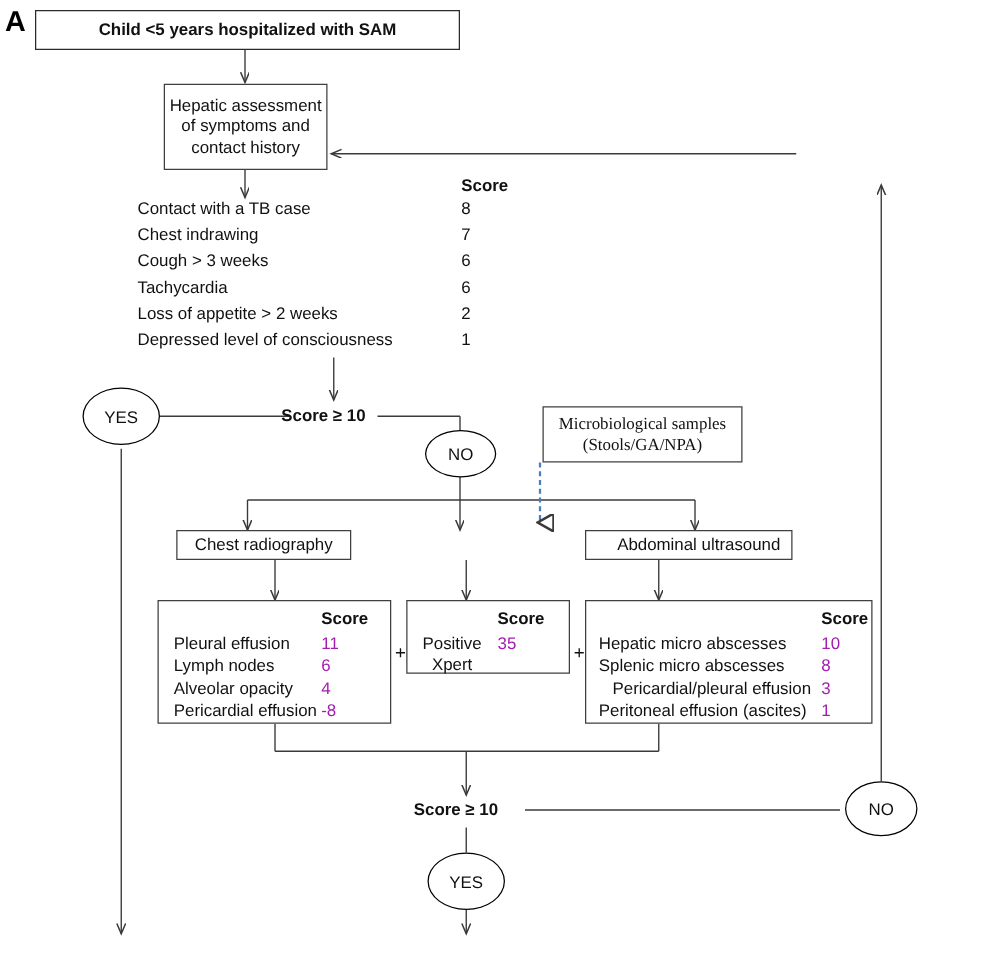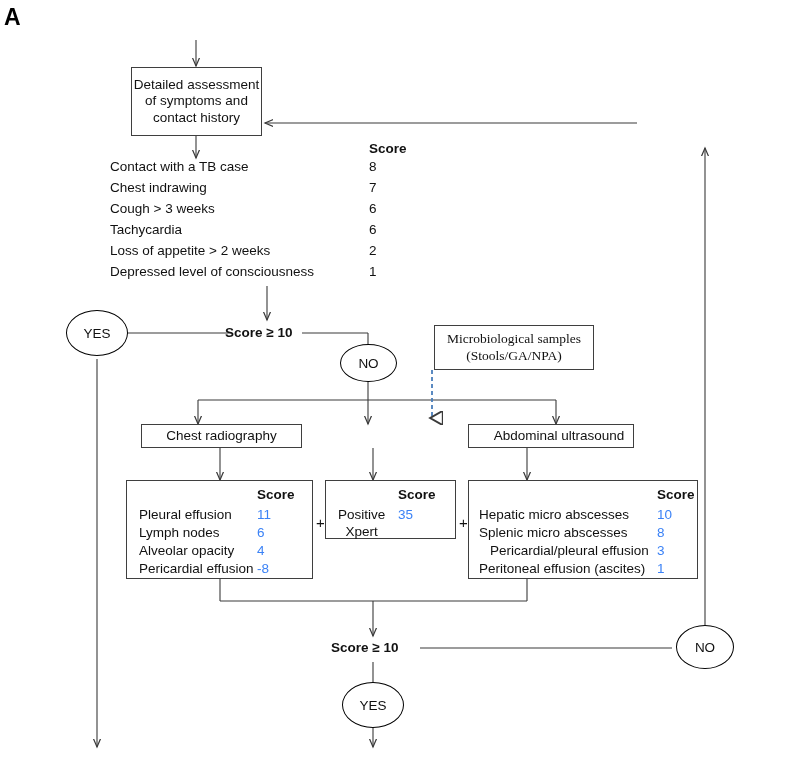--- a/index.html
+++ b/index.html
@@ -17,21 +17,21 @@
            font-size:13.5px;color:#111;}
 
   .panel-label{position:absolute;font-size:23px;font-weight:bold;color:#000;}
 
   .plaintext{position:absolute;font-size:13.5px;color:#111;white-space:pre;line-height:1.0;}
   .plaintext.b{font-weight:bold;}
 
   .scorebox{position:absolute;box-sizing:border-box;border:1px solid #3f3f3f;background:#fff;}
   .scorebox .hdr{position:absolute;font-size:13.5px;font-weight:bold;color:#111;}
   .srow{position:absolute;font-size:13.5px;color:#111;white-space:nowrap;text-align:center;}
-  .sval{position:absolute;font-size:13.5px;color:#3b82f6;}
+  .sval{position:absolute;font-size:13.5px;color:#a21caf;}
 
   .plus{position:absolute;font-size:15px;color:#111;}
 
   svg.wires{position:absolute;left:0;top:0;width:787px;height:779px;pointer-events:none;}
   svg.wires line, svg.wires path{stroke:#3a3a3a;stroke-width:1.1;fill:none;}
   svg.wires .dash{stroke:#4a7ebb;stroke-width:1.8;stroke-dasharray:4 3;}
 </style>
 </head>
 <body>
 
@@ -83,22 +83,23 @@
 
     <line x1="373" y1="662" x2="373" y2="682"></line>
 
     <line x1="420" y1="648" x2="672" y2="648"></line>
 
     <line x1="373" y1="728" x2="373" y2="747" marker-end="url(#ar)"></line>
 
     <line x1="705" y1="625" x2="705" y2="148" marker-end="url(#ar)"></line>
   </svg>
 
+  <div class="node thick bold" style="left:28px;top:8px;width:340px;height:32px;">Child &lt;5 years hospitalized with SAM</div>
 
-  <div class="node" style="left:131px;top:67px;width:131px;height:69px;white-space:pre-line;">Detailed assessment
+  <div class="node" style="left:131px;top:67px;width:131px;height:69px;white-space:pre-line;">Hepatic assessment
 of symptoms and
 contact history</div>
 
 
   <div>
     <div class="plaintext b" style="left:369px;top:142px;">Score</div>
 
     <div class="plaintext" style="left:110px;top:160px;">Contact with a TB case</div>
     <div class="plaintext" style="left:369px;top:160px;">8</div>
 
@@ -120,21 +121,21 @@
 
   <div class="plaintext b" style="left:225px;top:326px;">Score ≥ 10</div>
 
   <div class="ellipse" style="left:66px;top:310px;width:62px;height:46px;">YES</div>
 
   <div class="ellipse" style="left:340px;top:344px;width:57px;height:38px;">NO</div>
 
   <div class="node" style="left:434px;top:325px;width:160px;height:45px;white-space:pre-line;font-family:Liberation Serif, serif;">Microbiological samples
 (Stools/GA/NPA)</div>
 
-  <div class="node" style="left:141px;top:424px;width:161px;height:24px;">Chest radiography</div>
+  <div class="node" style="left:141px;top:424px;width:140px;height:24px;">Chest radiography</div>
   <div class="node" style="left:468px;top:424px;width:166px;height:24px;padding-left:16px;">Abdominal ultrasound</div>
 
   <div class="scorebox" style="left:126px;top:480px;width:187px;height:99px;">
     <div class="hdr" style="left:130px;top:6px;">Score</div>
     <div class="srow" style="left:12px;top:26px;">Pleural effusion</div>
     <div class="sval" style="left:130px;top:26px;">11</div>
     <div class="srow" style="left:12px;top:44px;">Lymph nodes</div>
     <div class="sval" style="left:130px;top:44px;">6</div>
     <div class="srow" style="left:12px;top:62px;">Alveolar opacity</div>
     <div class="sval" style="left:130px;top:62px;">4</div>

